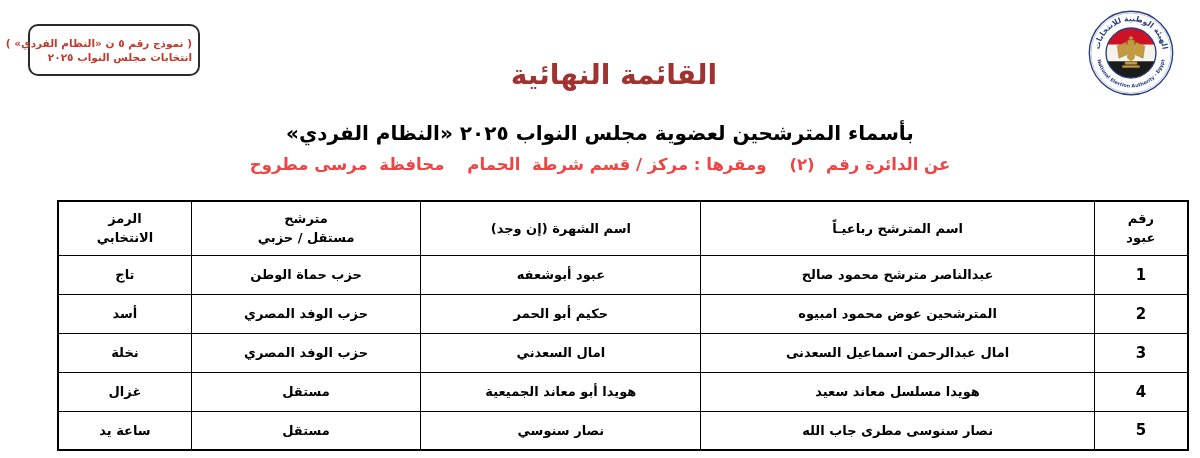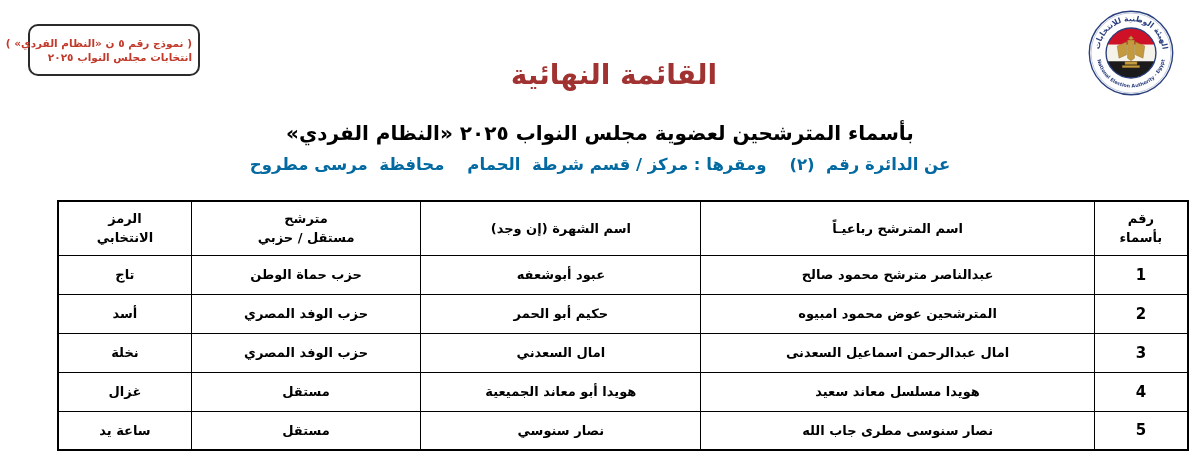--- a/index.html
+++ b/index.html
@@ -22,21 +22,21 @@
   .doc-title{
     position:absolute; top:58px; left:14px; width:100%; text-align:center;
     color:#a03331; font-size:28px; font-weight:bold; direction:rtl;
   }
   .doc-subtitle{
     position:absolute; top:112px; left:0; width:100%; text-align:center;
     color:#000; font-size:20px; font-weight:bold; direction:rtl;margin-top:9px;
   }
   .doc-district{
     position:absolute; top:155px; left:0; width:100%; text-align:center;
-    color:#0369a1; font-size:16.5px; font-weight:bold; direction:rtl; white-space:pre;
+    color:#ef4444; font-size:16.5px; font-weight:bold; direction:rtl; white-space:pre;
   }
 
   
   .list-table{
     position:absolute; left:57px; top:200px; width:1132px;
     border-collapse:collapse; direction:rtl; table-layout:fixed;
     border:2.5px solid #000;
   }
   .list-table th, .list-table td{
     border:1.8px solid #000; text-align:center; vertical-align:middle;
@@ -100,21 +100,21 @@
   <colgroup>
     <col class="col-serial">
       <col class="col-name">
       <col class="col-known">
       <col class="col-party">
       <col class="col-symbol">
   </colgroup>
   <thead>
     <tr>
       <th>رقم
-بأسماء</th>
+عبود</th>
       <th>اسم المترشح رباعيـاً</th>
       <th>اسم الشهرة (إن وجد)</th>
       <th>مترشح
 مستقل / حزبي</th>
       <th>الرمز
 الانتخابي</th>
     </tr>
   </thead>
   <tbody>
     <tr>

